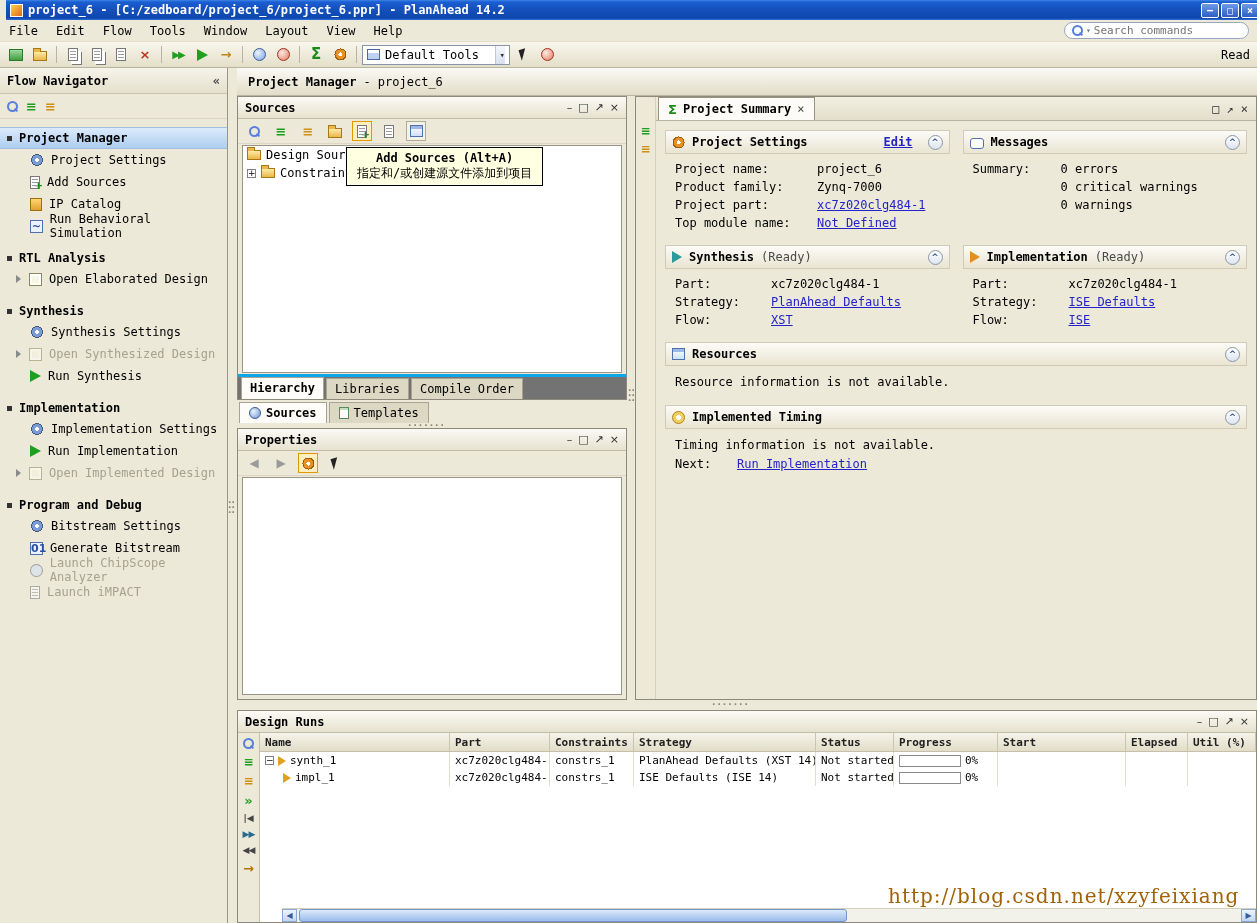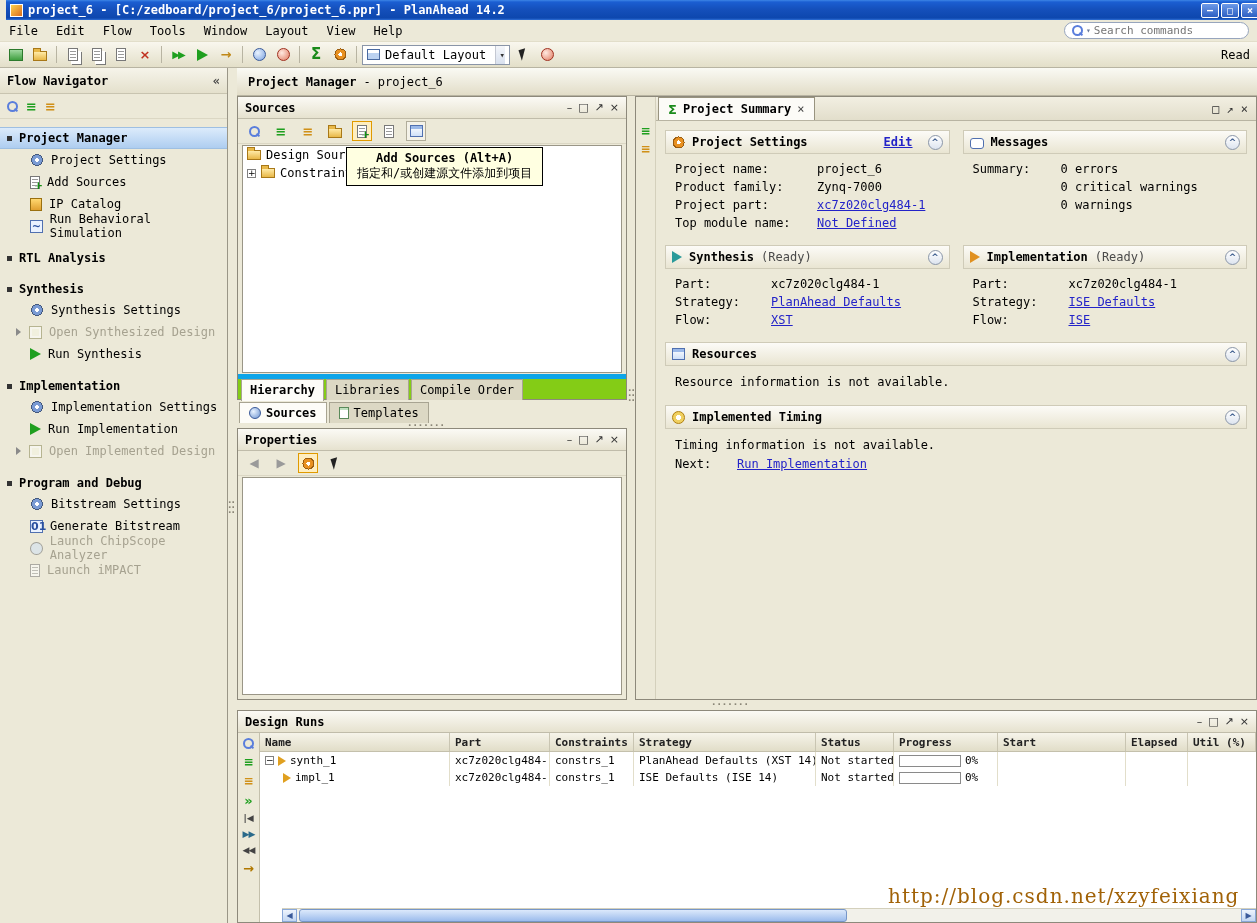--- a/index.html
+++ b/index.html
@@ -93,21 +93,21 @@
   .panel-toolbar{height:25px;display:flex;align-items:center;gap:7px;padding:0 6px;border-bottom:1px solid #dbd7c4}
   .tbtn{width:20px;height:20px;display:flex;align-items:center;justify-content:center;border:1px solid transparent}
   .tbtn.hot{border:1px solid #e09a00;background:#ffeec0}
   .tbtn.boxed{border:1px solid #b0ac9a;background:#f4f2e8}
 
   
   .sources-panel{left:237px;top:96px;width:390px;height:304px}
   .tree-area{position:absolute;left:4px;top:48px;right:4px;bottom:26px;background:#fff;border:1px solid #9a9687}
   .tree-row{display:flex;align-items:center;gap:5px;height:18px;padding-left:4px}
   .plusbox{width:9px;height:9px;border:1px solid #808080;background:#fff;font:9px/7px "DejaVu Sans",sans-serif;text-align:center;flex:none}
-  .view-tabs{position:absolute;left:0;bottom:0;right:0;height:25px;display:flex;align-items:flex-start;background:#84cc16;padding:0 3px;border-top:5px solid #0ea5e9}
+  .view-tabs{position:absolute;left:0;bottom:0;right:0;height:25px;display:flex;align-items:center;background:#737373;padding:0 3px;border-top:3px solid #0ea5e9}
   .vtab{padding:3px 8px;border:1px solid #a8a492;border-bottom:none;background:#dcd8c4;margin-right:2px;font-size:12px}
   .vtab.active{background:#fdfcf8;font-weight:bold;height:22px}
 
   
   .panel-tabs{position:absolute;left:237px;top:400px;width:390px;height:23px;display:flex;align-items:flex-end;gap:2px;padding:0 2px}
   .ptab{display:flex;align-items:center;gap:5px;padding:2px 9px;border:1px solid #a8a492;border-bottom:none;background:#dcd8c4;height:21px}
   .ptab.active{background:#fdfcf8;font-weight:bold}
   .srcs-tab-ic{width:12px;height:12px;border-radius:50%;background:radial-gradient(circle at 35% 35%,#e8f2ff,#6a92d0);border:1px solid #3a5a9a}
   .tmpl-tab-ic{width:10px;height:12px;background:#fff;border:1px solid #5a8a5a;box-shadow:inset 0 2px 0 #bfe0bf}
 
@@ -243,21 +243,21 @@
   <span class="tb-sep"></span>
   <span class="tb-btn">
       <span class="glyph" style="color:#1a8a1a;font-size:15px">Σ</span>
     </span>
   <span class="tb-btn">
       <span class="donut-o"></span>
     </span>
   <span class="tb-sep"></span>
   <div class="layout-combo">
     <span class="ic-layout"></span>
-    <span>Default Layout</span>
+    <span>Default Tools</span>
     <span class="combo-arrow">▾</span>
   </div>
   <span class="tb-btn">
       <span class="ic-cursor"></span>
     </span>
   <span class="tb-btn">
       <span class="globe red"></span>
     </span>
   <span class="tb-right">Read</span>
 </div>
@@ -296,20 +296,25 @@
       <div class="fn-item">
         <span class="sineic">~</span>
         <span class="fn-item-label">Run Behavioral Simulation</span>
       </div>
     </div>
 
     <div class="fn-section">
       <div class="fn-sec-header">
         <span class="fn-bullet"></span>
         <span>RTL Analysis</span>
+      </div>
+      <div class="fn-item expandable">
+        <span class="fn-expander"></span>
+        <span class="chipic"></span>
+        <span class="fn-item-label">Open Elaborated Design</span>
       </div>
     </div>
 
     <div class="fn-section">
       <div class="fn-sec-header">
         <span class="fn-bullet"></span>
         <span>Synthesis</span>
       </div>
       <div class="fn-item">
         <span class="donut-b ic"></span>

